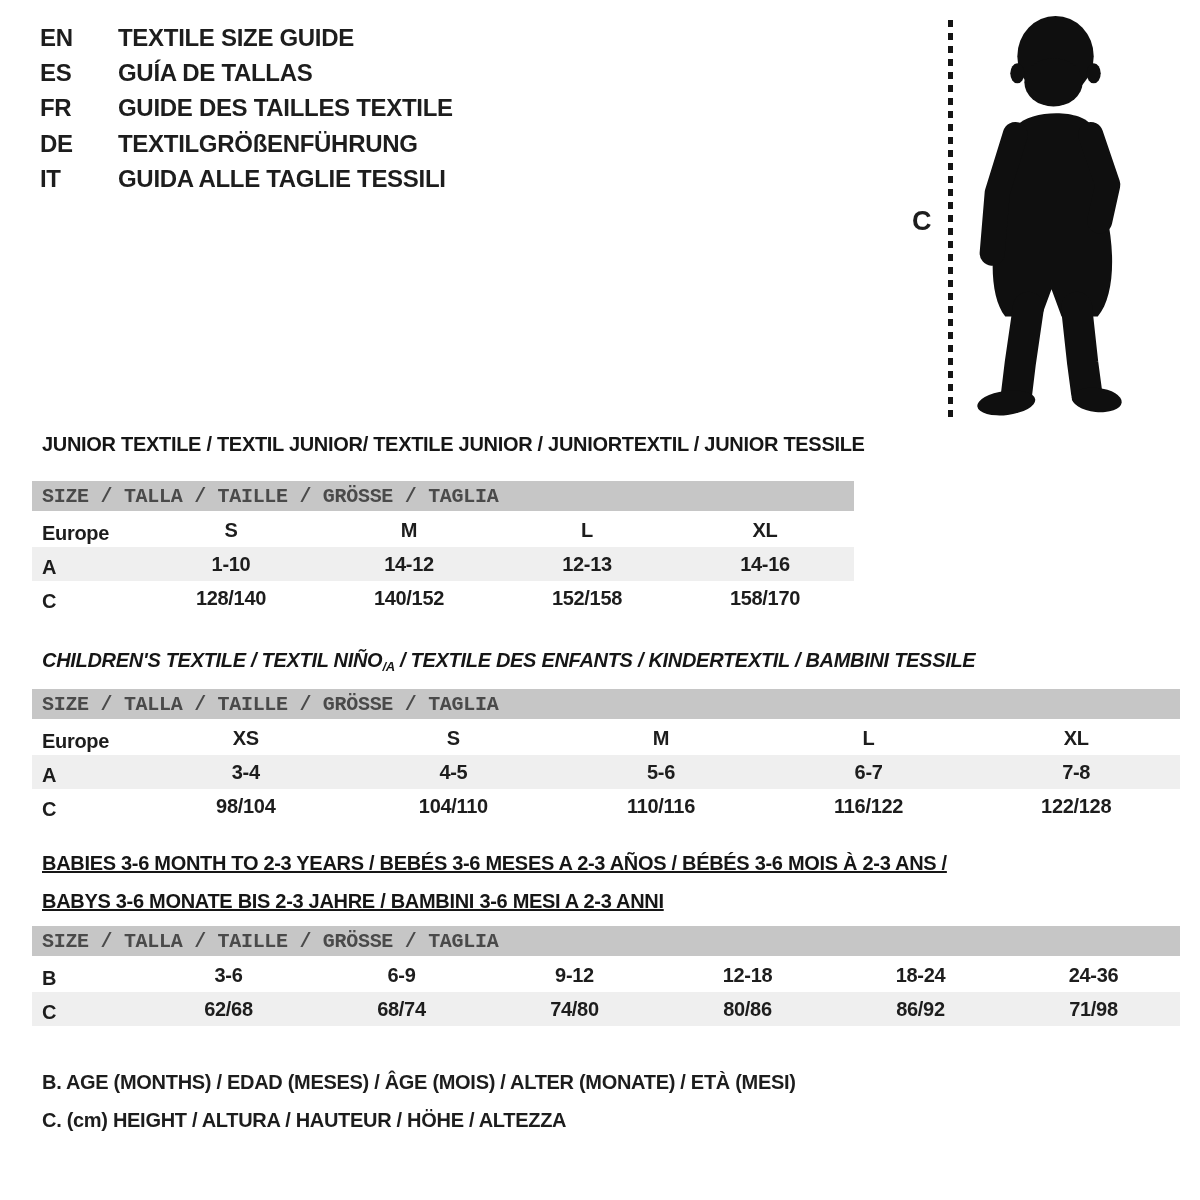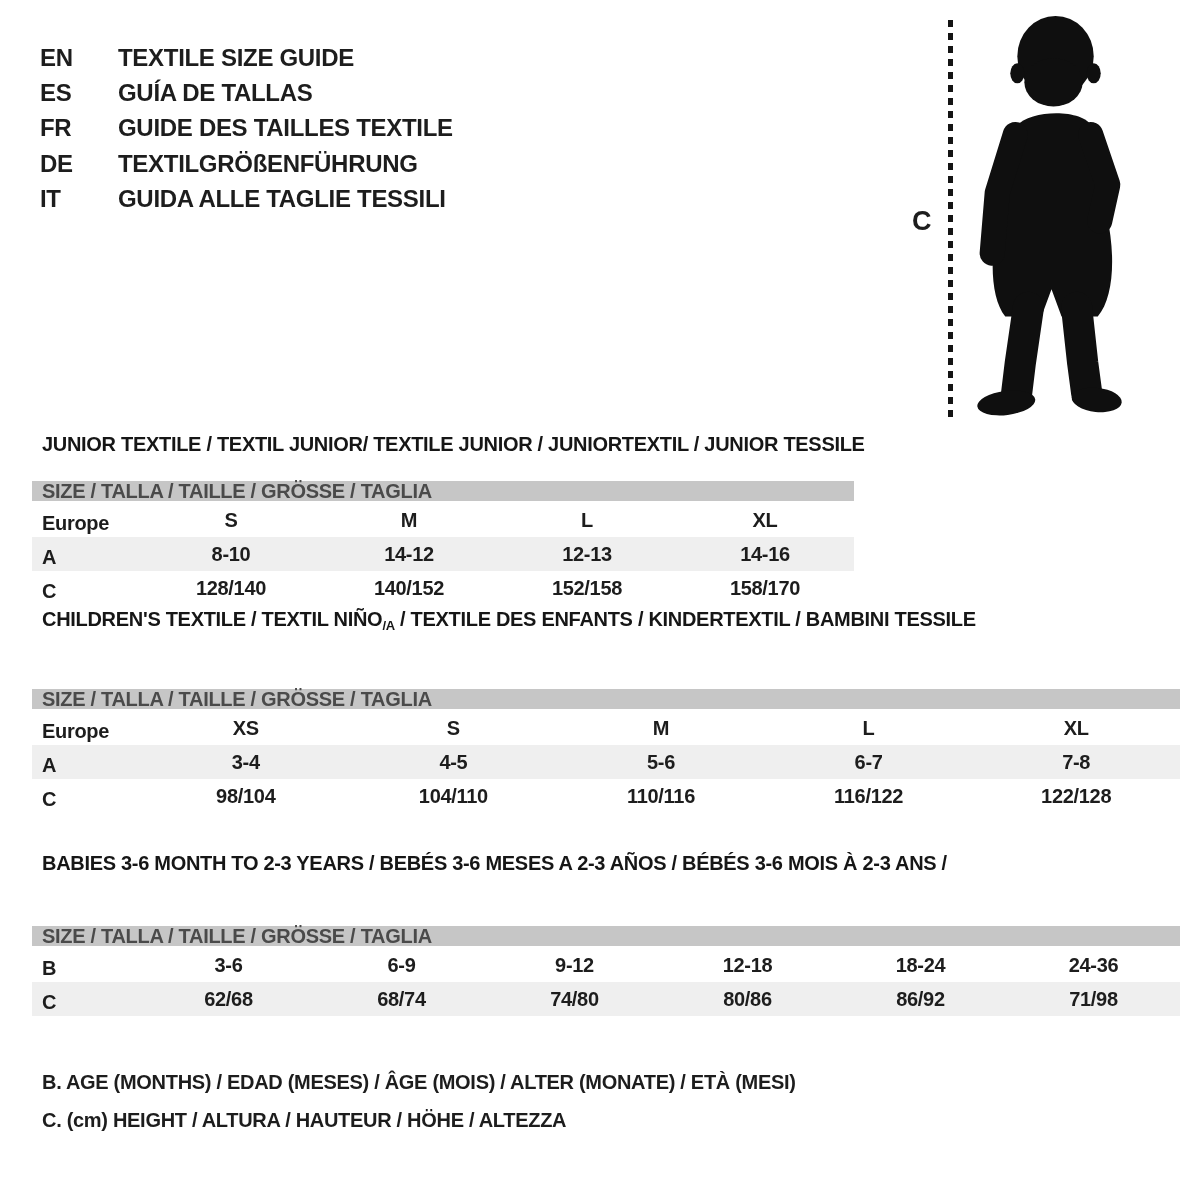--- a/index.html
+++ b/index.html
@@ -2,40 +2,40 @@
 <html><head>
 <meta charset="utf-8">
 <style>
   html,body{margin:0;padding:0;}
   body{
     width:1200px;height:1200px;position:relative;background:#ffffff;
     font-family:"Liberation Sans", sans-serif;
     color:#1d1d1d;font-weight:bold;letter-spacing:-0.3px;overflow:hidden;
   }
   
-  .lang-block{position:absolute;left:40px;top:40px;}
+  .lang-block{position:absolute;left:40px;top:20px;}
   .lang-row{display:flex;height:35.4px;align-items:center;font-size:24px;}
   .lang-code{width:78px;}
   .lang-label{white-space:nowrap;}
   
   .measure-line{
     position:absolute;left:948px;top:20px;width:5px;height:398px;
     background:repeating-linear-gradient(to bottom,#141414 0 7px,transparent 7px 13px);
   }
   .measure-label{position:absolute;left:912px;top:206px;font-size:27px;}
   .silhouette{position:absolute;left:968px;top:16px;width:168px;height:402px;}
   
   .sec-title{position:absolute;left:42px;font-size:20px;white-space:nowrap;color:#161616;}
   .sub{font-size:13px;vertical-align:-4px;}
-  .two-line div{line-height:38px;}
+  .two-line div{line-height:38px;text-decoration:underline;}
   
   .tbl{position:absolute;font-size:20px;}
   .tbl-head{
-    height:20px;background:#c6c6c6;color:#4a4a4a;display:flex;align-items:center;
-    padding-left:10px;margin-bottom:2px;font-size:20px;
+    height:30px;background:#c6c6c6;color:#4a4a4a;display:flex;align-items:center;
+    padding-left:10px;margin-bottom:2px;font-size:20px;font-family:Liberation Mono, monospace;
   }
   .tr{display:flex;height:34px;align-items:center;}
   .tr.shaded{background:#efefef;}
   .td{flex:1;text-align:center;}
   .td.label{flex:0 0 100px;text-align:left;padding-left:10px;margin-top:7px;}
   
   .legend{position:absolute;left:42px;top:1064px;font-size:20px;}
   .legend div{line-height:37.5px;white-space:nowrap;}
 </style>
 </head>
@@ -93,36 +93,36 @@
   <div class="tbl-rows">
       <div class="tr">
         <div class="td label">Europe</div>
         <div class="td">S</div>
         <div class="td">M</div>
         <div class="td">L</div>
         <div class="td">XL</div>
       </div>
       <div class="tr shaded">
         <div class="td label">A</div>
-        <div class="td">8-10</div>
+        <div class="td">1-10</div>
         <div class="td">14-12</div>
         <div class="td">12-13</div>
         <div class="td">14-16</div>
       </div>
       <div class="tr">
         <div class="td label">C</div>
         <div class="td">128/140</div>
         <div class="td">140/152</div>
         <div class="td">152/158</div>
         <div class="td">158/170</div>
       </div>
     </div>
 </div>
 
-<div class="sec-title" style="top:608px;"><span>CHILDREN'S TEXTILE / TEXTIL NIÑO</span><span class="sub">/A</span><span> / TEXTILE DES ENFANTS / KINDERTEXTIL / BAMBINI TESSILE</span></div>
+<div class="sec-title" style="top:649px;font-style:italic;"><span>CHILDREN'S TEXTILE / TEXTIL NIÑO</span><span class="sub">/A</span><span> / TEXTILE DES ENFANTS / KINDERTEXTIL / BAMBINI TESSILE</span></div>
 <div class="tbl" style="left:32px;top:689px;width:1148px;">
   <div class="tbl-head">SIZE / TALLA / TAILLE / GRÖSSE / TAGLIA</div>
   <div class="tbl-rows">
       <div class="tr">
         <div class="td label">Europe</div>
         <div class="td">XS</div>
         <div class="td">S</div>
         <div class="td">M</div>
         <div class="td">L</div>
         <div class="td">XL</div>
@@ -141,20 +141,21 @@
         <div class="td">104/110</div>
         <div class="td">110/116</div>
         <div class="td">116/122</div>
         <div class="td">122/128</div>
       </div>
     </div>
 </div>
 
 <div class="sec-title two-line" style="top:844px;">
   <div>BABIES 3-6 MONTH TO 2-3 YEARS / BEBÉS 3-6 MESES A 2-3 AÑOS / BÉBÉS 3-6 MOIS À 2-3 ANS /</div>
+  <div>BABYS 3-6 MONATE BIS 2-3 JAHRE / BAMBINI 3-6 MESI A 2-3 ANNI</div>
 </div>
 <div class="tbl" style="left:32px;top:926px;width:1148px;">
   <div class="tbl-head">SIZE / TALLA / TAILLE / GRÖSSE / TAGLIA</div>
   <div class="tbl-rows">
       <div class="tr">
         <div class="td label">B</div>
         <div class="td">3-6</div>
         <div class="td">6-9</div>
         <div class="td">9-12</div>
         <div class="td">12-18</div>

